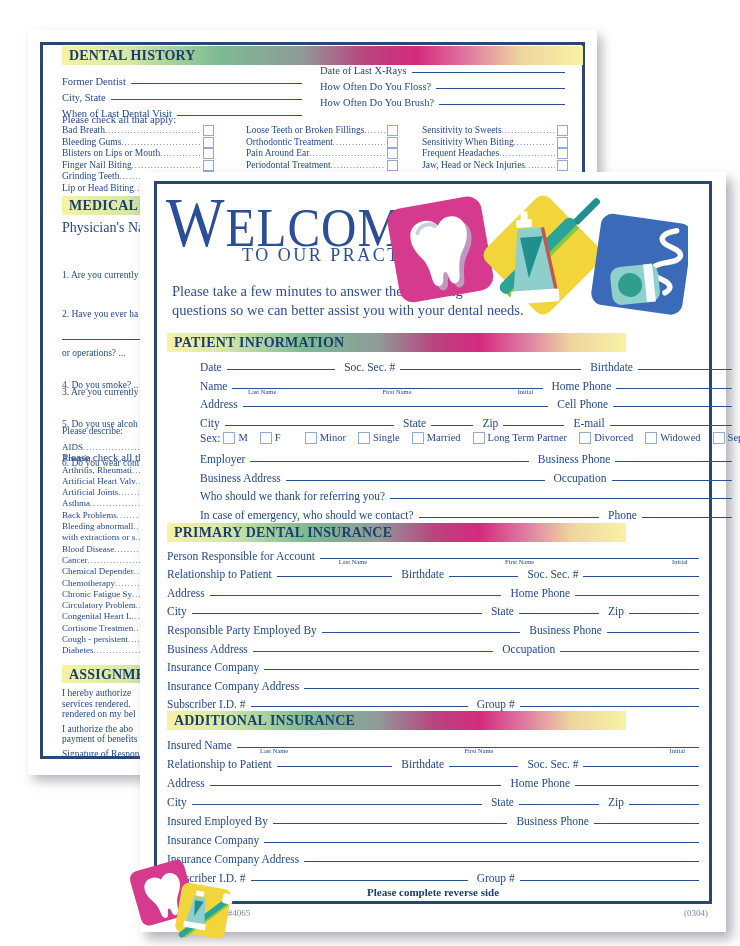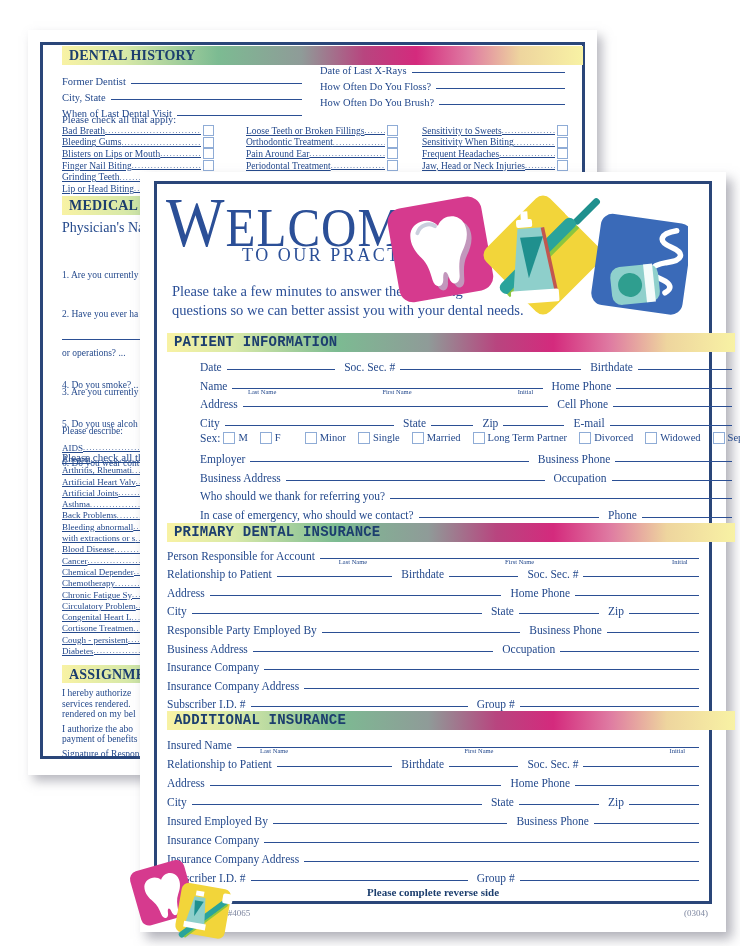--- a/index.html
+++ b/index.html
@@ -28,21 +28,21 @@
   .rule{border-bottom:1px solid #2b4f94;height:9px;position:relative;margin:0 9px 3px 2px;min-width:8px;}
   .frow .rule:last-child{margin-right:0;}
   .subs{position:absolute;left:5%;right:3%;top:9px;display:flex;justify-content:space-between;
     font-size:6.5px;color:#24498c;white-space:nowrap;}
   .chk{display:flex;align-items:center;margin-right:12px;}
   .chk .box{width:10px;height:10px;border:1px solid #8facd6;background:#fff;margin-right:3px;flex:none;}
   .chk .chklbl{white-space:nowrap;font-size:10.5px;}
   .checksrow{align-items:center;}
 
   
-  .ldr{display:flex;align-items:center;text-decoration:underline;}
+  .ldr{display:flex;align-items:flex-start;}
   .ldr .t{white-space:nowrap;}
   .ldr .dots{flex:1;overflow:hidden;white-space:nowrap;font-size:8px;letter-spacing:1.2px;
     line-height:11px;color:#24498c;}
   .ldr .bx{width:9px;height:9px;border:1px solid #8facd6;background:#fff;margin-left:2px;flex:none;}
 
   
   .bp{position:absolute;}
   .dh-bar{left:34px;top:16px;width:521px;}
   .bfl{left:34px;top:41px;width:240px;}
   .bfr{left:292px;top:30px;width:245px;}
@@ -73,21 +73,21 @@
   
   .fp{position:absolute;}
   .welcome{left:26px;top:22px;color:#2b4f97;}
   .welcome-word{font-size:49px;line-height:50px;letter-spacing:1px;transform:scaleY(1.12);transform-origin:left top;white-space:nowrap;}
   .welcome-word::first-letter{font-size:62px;}
   .welcome-sub{font-size:18px;letter-spacing:2.5px;margin:-4px 0 0 76px;white-space:nowrap;}
   .intro{left:32px;top:110px;font-size:14.5px;line-height:19px;color:#2b4f97;white-space:nowrap;}
   .art{position:absolute;left:238px;top:8px;width:310px;height:150px;}
   .mini-art{position:absolute;left:-14px;top:680px;width:112px;height:94px;z-index:6;}
 
-  .fbar{left:27px;width:568px;font-family:Liberation Mono, monospace;}
+  .fbar{left:27px;width:459px;}
   .bar-patient{top:161px;}
   .bar-primary{top:351px;}
   .bar-additional{top:539px;}
   .rows{position:absolute;left:27px;width:532px;}
   .rows .frow{font-size:11.5px;}
   .rows-patient{top:183px;margin-left:33px;}
   .rows-patient .frow{height:18.4px;}
   .rows-primary{top:371px;}
   .rows-primary .frow{height:18.6px;}
   .rows-additional{top:560px;}

